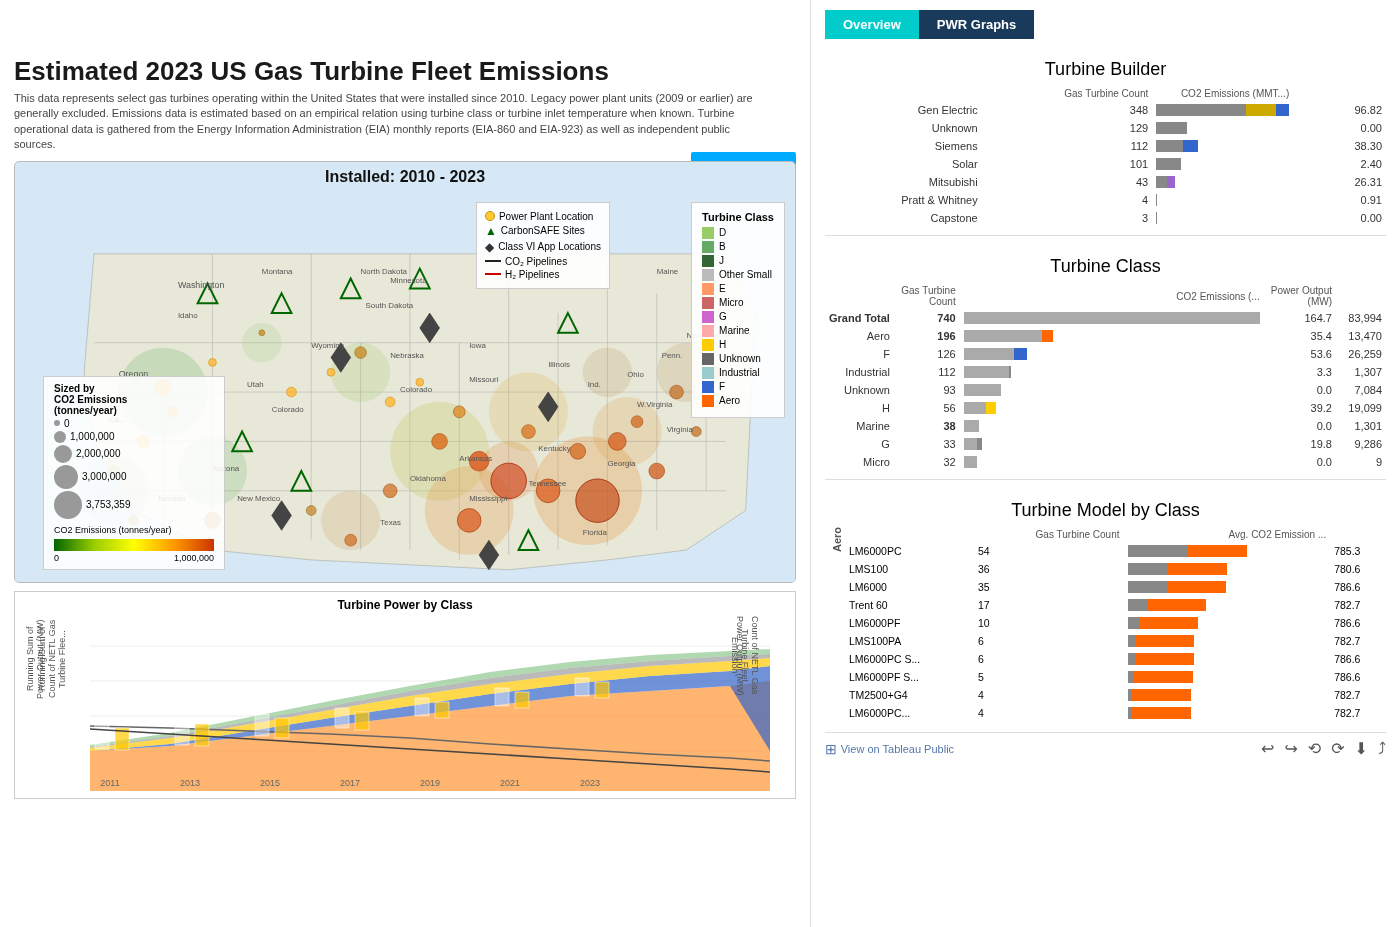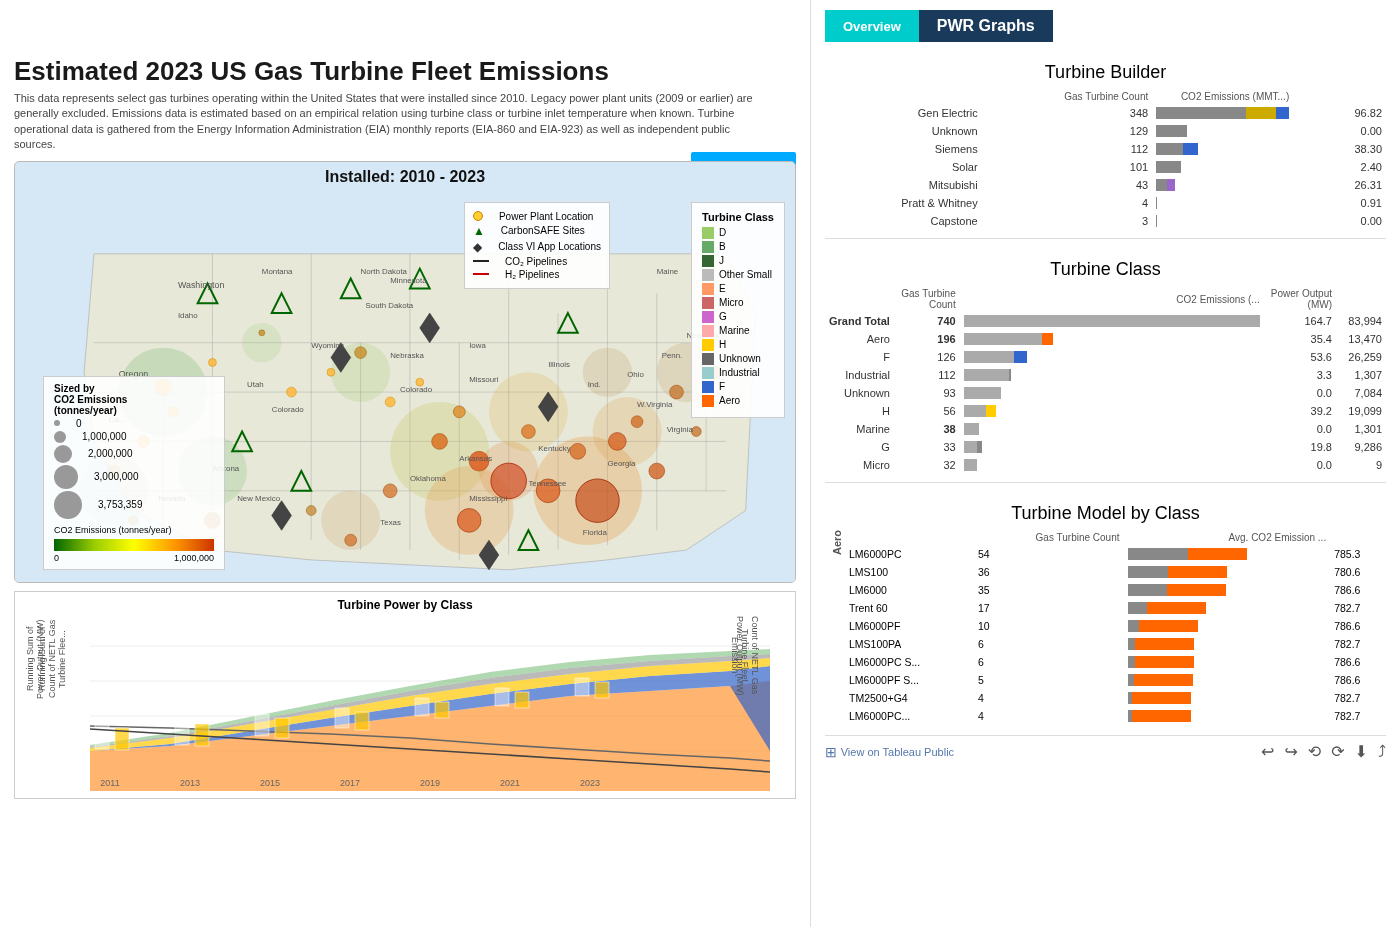--- a/index.html
+++ b/index.html
@@ -40,21 +40,21 @@
     
     .map-svg-area { width: 100%; height: 410px; position: relative; }
 
     
     .map-legend {
       position: absolute; bottom: 10px; left: 14px;
       background: rgba(255,255,255,0.88);
       padding: 6px 10px; font-size: 10px; border: 1px solid #ccc;
     }
     .map-legend-title { font-weight: bold; font-size: 10px; margin-bottom: 2px; }
-    .legend-item { display: flex; align-items: center; gap: 16px; margin: 2px 0; }
+    .legend-item { display: flex; align-items: center; gap: 4px; margin: 2px 0; }
     .legend-circle { border-radius: 50%; background: #999; display: inline-block; }
     .co2-gradient-bar {
       width: 160px; height: 12px;
       background: linear-gradient(to right, #006600, #99cc00, #ffff00, #ff9900, #cc3300);
       margin: 4px 0 2px 0;
     }
     .co2-labels { display: flex; justify-content: space-between; font-size: 9px; }
 
     
     .turbine-class-legend {
@@ -82,21 +82,21 @@
     .right-panel { flex: 1; background: #fff; border-left: 1px solid #ddd; padding: 10px 14px; overflow-y: auto; }
 
     
     .top-buttons { display: flex; gap: 0; margin-bottom: 12px; }
     .btn-overview {
       background: #00cccc; color: #fff; border: none; padding: 7px 18px;
       font-size: 13px; font-weight: bold; cursor: pointer;
     }
     .btn-pwr {
       background: #1a3a5c; color: #fff; border: none; padding: 7px 18px;
-      font-size: 16px; font-weight: bold; cursor: pointer;
+      font-size: 13px; font-weight: bold; cursor: pointer;
     }
 
     
     .section-title { font-size: 18px; font-weight: normal; text-align: center; margin: 20px 0 6px; }
 
     
     .data-table { width: 100%; border-collapse: collapse; font-size: 11px; }
     .data-table th { color: #555; font-weight: normal; text-align: right; padding: 2px 4px; font-size: 10px; }
     .data-table th:first-child { text-align: right; }
     .data-table td { padding: 2px 4px; }

